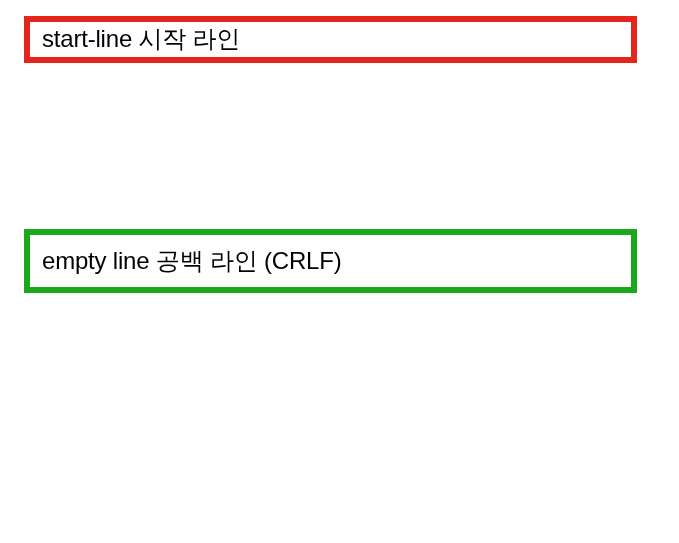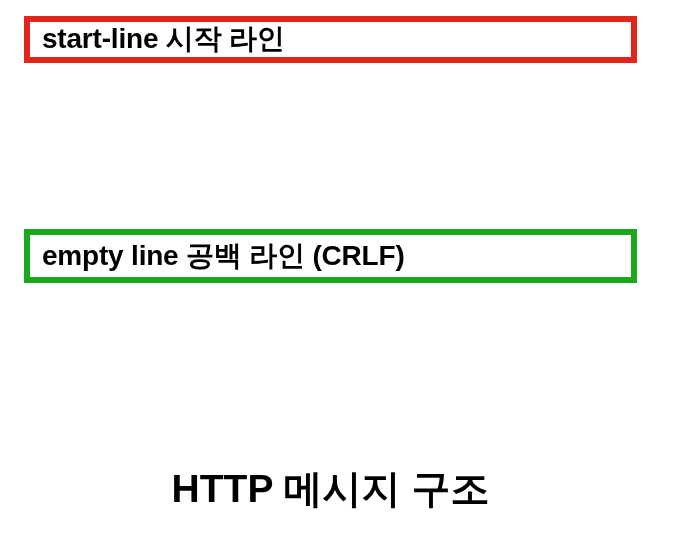--- a/index.html
+++ b/index.html
@@ -29,43 +29,43 @@
     border-width: 6px;
   }
   .msg-box .inner {
     position: absolute;
     inset: 2px;
     background: #ffffff;
     display: flex;
     align-items: center;
   }
   .msg-label {
-    font-size: 28px;
-    font-weight: bold;
+    font-size: 24px;
+    font-weight: normal;
     color: #000000;
     line-height: 1.1;
     white-space: nowrap;
     padding-left: 10px;
     letter-spacing: -0.2px;
     text-align: right;
   }
   
   #box-start-line {
     top: 16px;
     height: 47px;
     border-color: #E3251C;
   }
   #box-header {
     top: 66px;
     height: 160px;
     border-color: #FCD036;
   }
   #box-empty-line {
     top: 229px;
-    height: 54px;
+    height: 64px;
     border-color: #1BA81B;
   }
   #box-message-body {
     top: 283px;
     height: 170px;
     border-color: #0C79BE;
   }
   
   #box-header .inner,
   #box-message-body .inner {
@@ -96,15 +96,14 @@
   </div>
 
 
   <div class="msg-box" id="box-empty-line" style="border-color: rgb(27, 168, 27); background: rgb(255, 255, 255);">
     <div class="inner">
       <span class="msg-label">empty line 공백 라인 (CRLF)</span>
     </div>
   </div>
 
 
-  <div id="caption">HTTP 메시지 구조</div>
 
 </div>
 
 </body></html>

